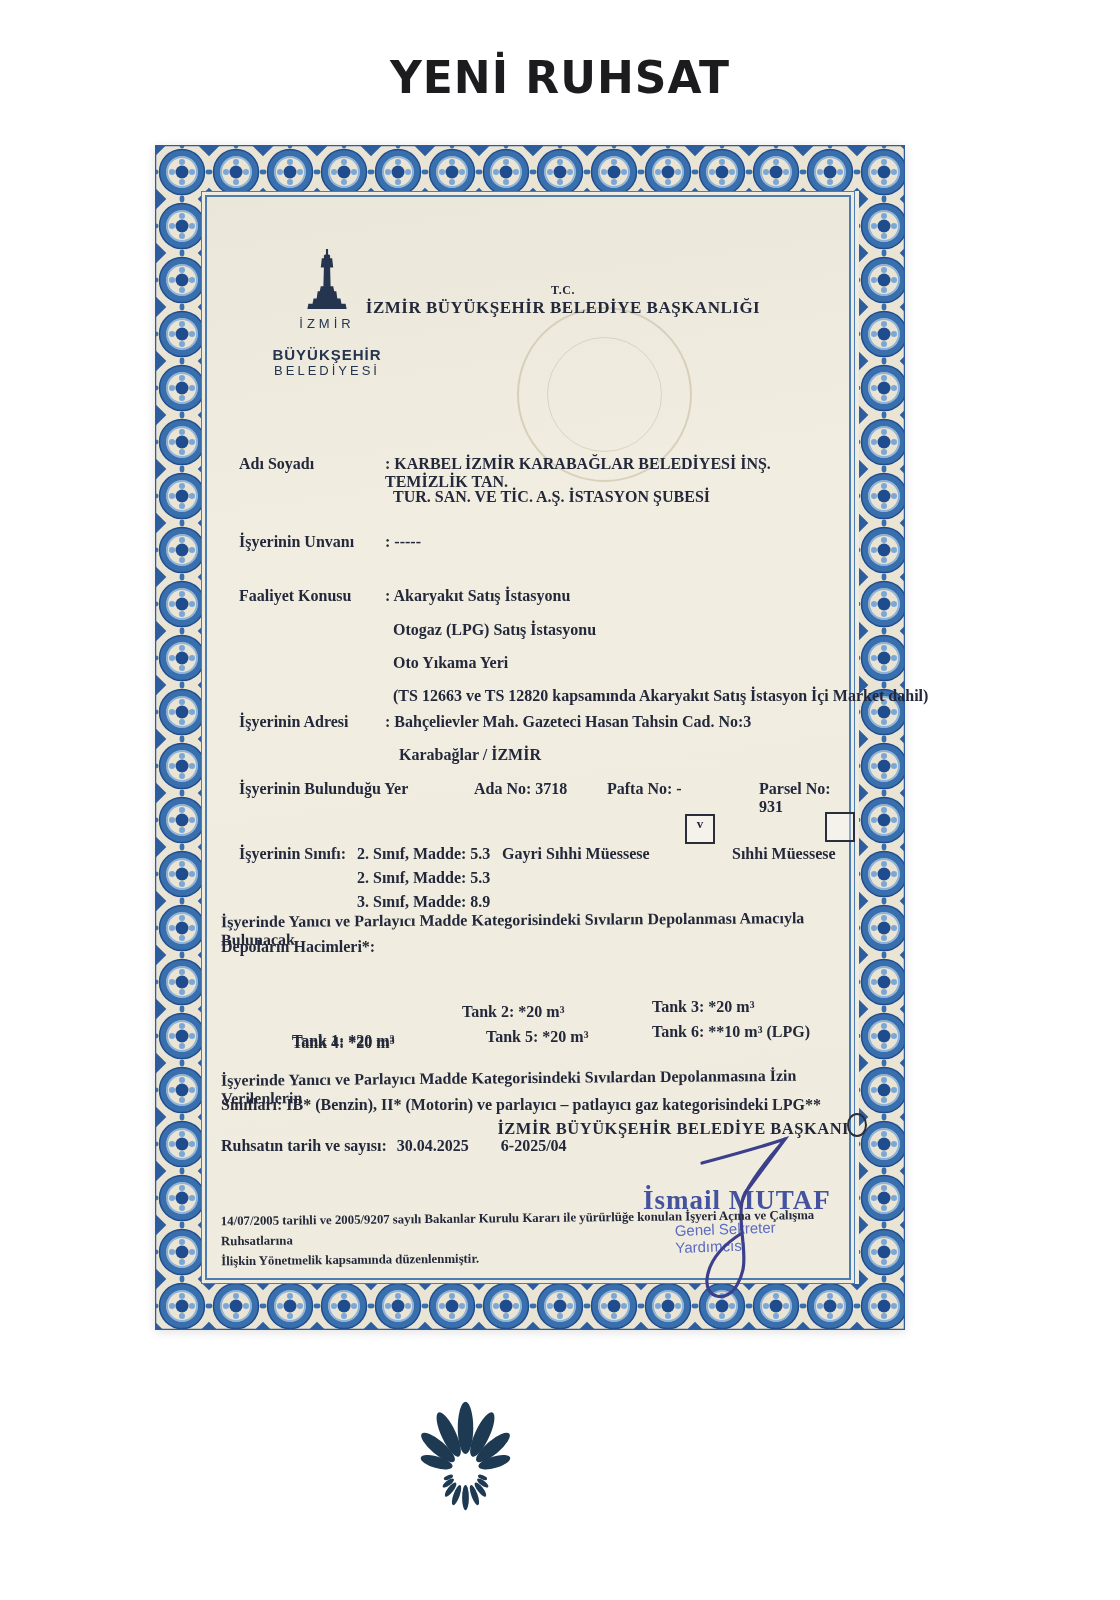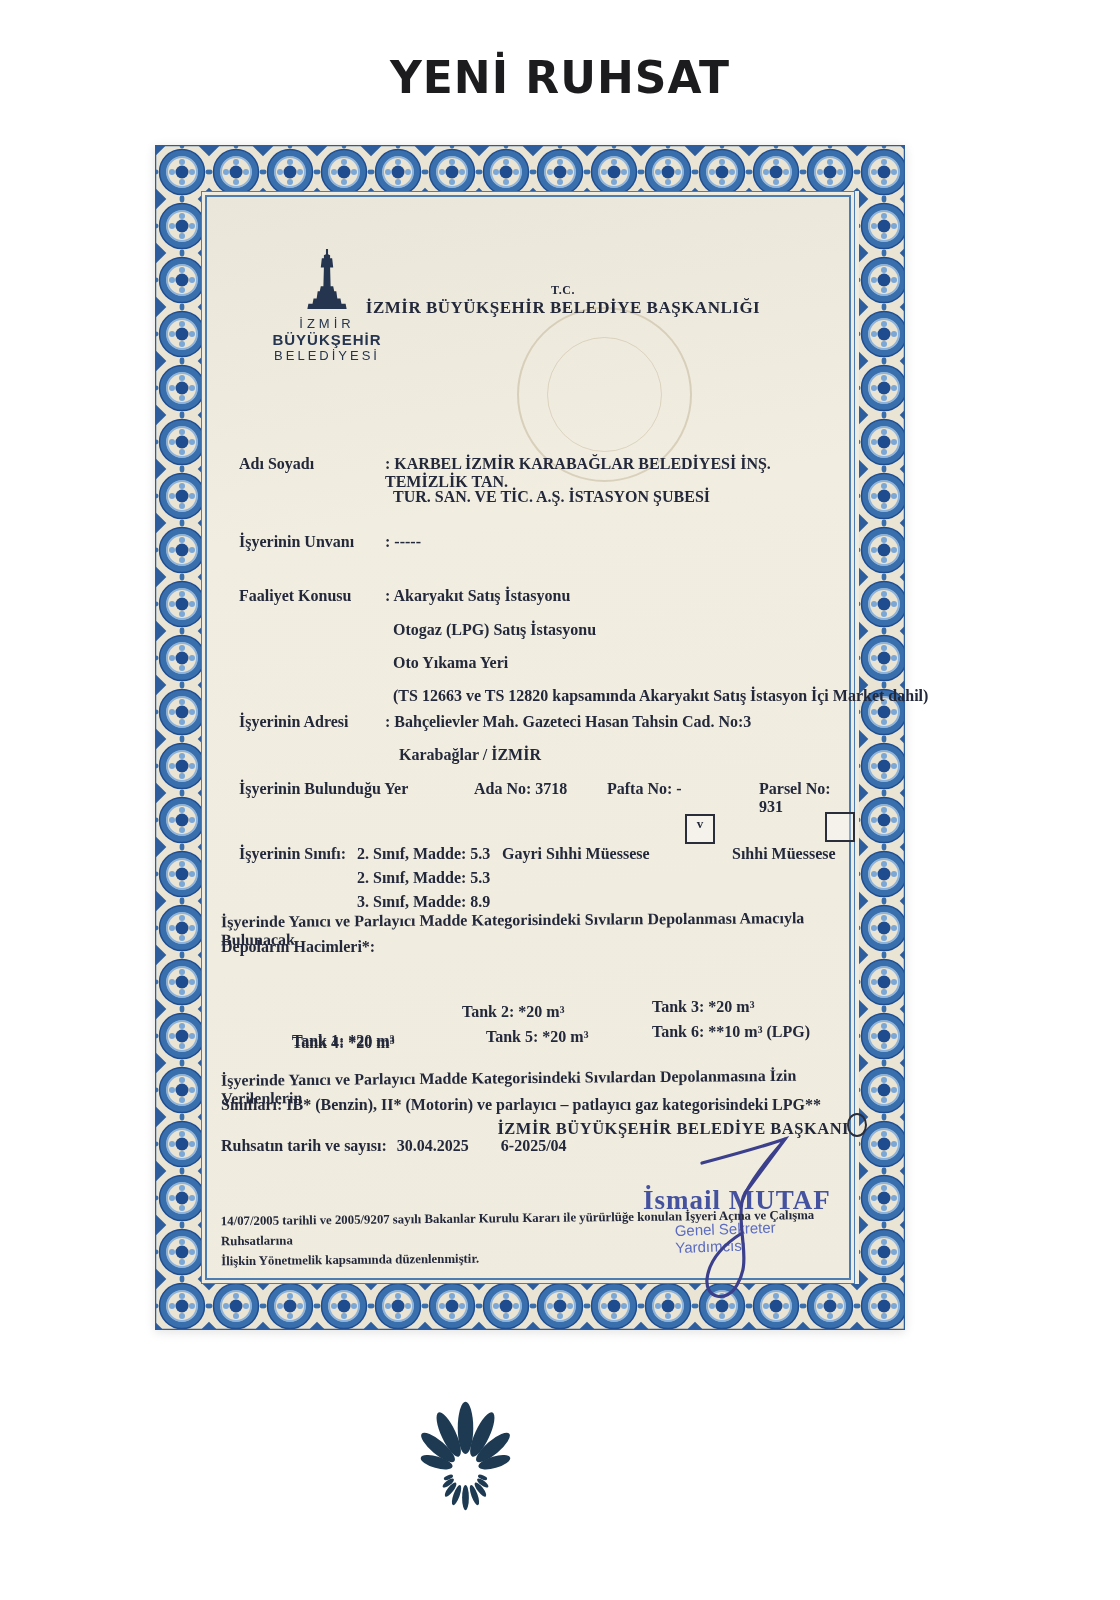--- a/index.html
+++ b/index.html
@@ -30,21 +30,21 @@
     position:absolute; left:310px; top:110px; width:175px; height:175px;
     border:2px solid rgba(168,148,108,0.32); border-radius:50%;
   }
   .seal-inner {
     position:absolute; left:28px; top:28px; width:115px; height:115px;
     border:1px solid rgba(168,148,108,0.28); border-radius:50%;
   }
 
   .izmir-logo { left:60px; top:52px; width:120px; text-align:center; color:#25354f; font-family:"Liberation Sans", sans-serif; }
   .izmir-logo .l1 { font-size:13px; letter-spacing:4px; font-weight:500; margin-top:1px; }
-  .izmir-logo .l2 { font-size:15px; letter-spacing:1px; font-weight:800; }
+  .izmir-logo .l2 { font-size:15px; letter-spacing:1px; font-weight:800;margin-top:15px; }
   .izmir-logo .l3 { font-size:13px; letter-spacing:3px; font-weight:400; }
 
   .hdr { left:0; top:86px; width:100%; padding-left:70px; text-align:center; font-size:17px; letter-spacing:0.5px; }
   .hdr .tc { font-size:12px; }
   .doc-title { left:0; top:185px; width:100%; padding-left:60px; text-align:center; font-size:27px; letter-spacing:1px; }
 
   .lbl { left:32px; font-size:16px; }
   .val { left:178px; font-size:16px; }
 
   .chkbox { width:30px; height:30px; border:2px solid #2a2e3a; background:rgba(255,255,255,0.35);

